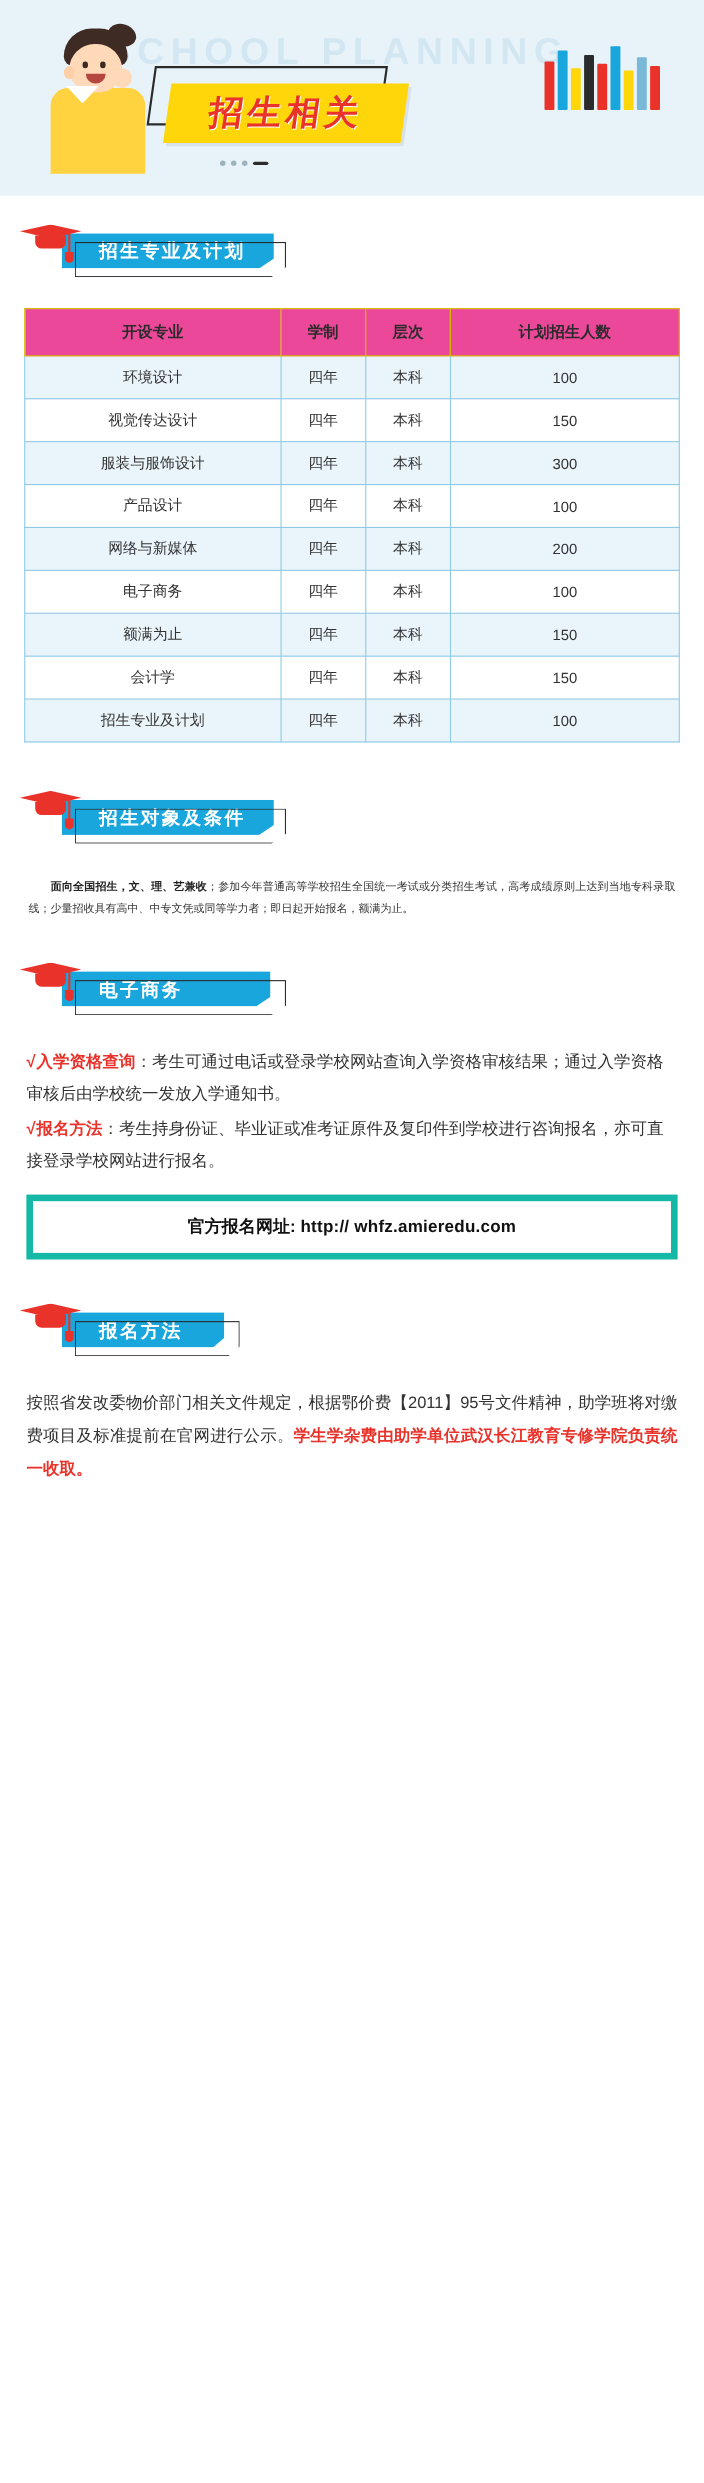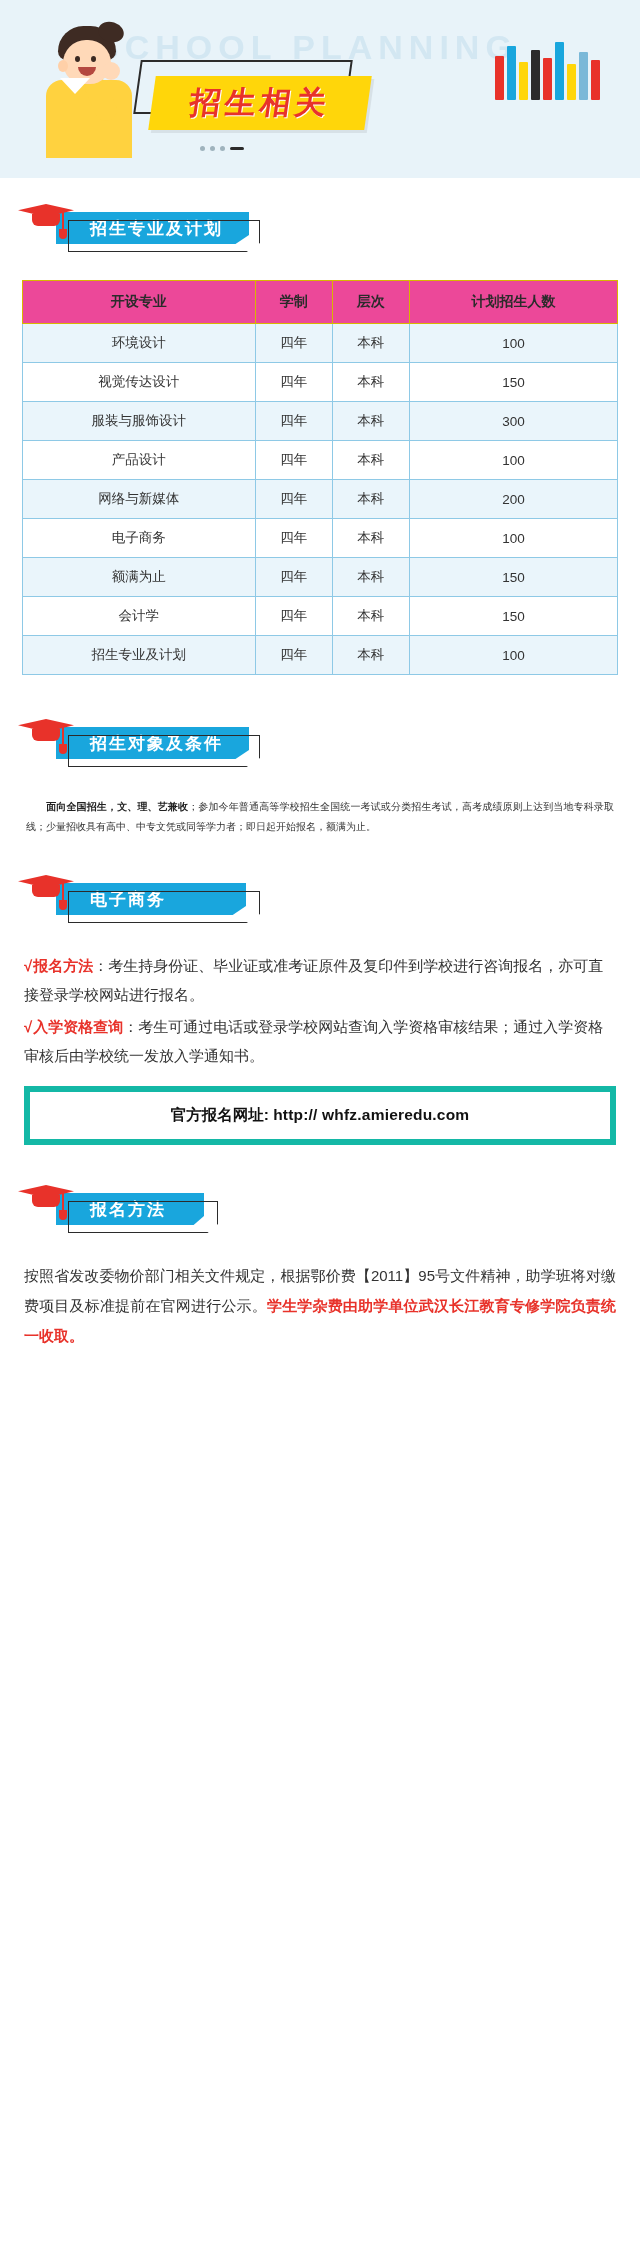--- a/index.html
+++ b/index.html
@@ -336,24 +336,24 @@
     <div class="head-bar">电子商务</div>
     <div class="cap">
       <div class="board"></div>
         <div class="base"></div>
         <div class="tassel"></div>
     </div>
   </div>
 
   <div class="notice">
     <p>
-      <span class="check">√</span><span class="lbl-red">报名方法</span><span>：</span><span>考生持身份证、毕业证或准考证原件及复印件到学校进行咨询报名，亦可直接登录学校网站进行报名。</span>
+      <span class="check">√</span><span class="lbl-red">入学资格查询</span><span>：</span><span>考生可通过电话或登录学校网站查询入学资格审核结果；通过入学资格审核后由学校统一发放入学通知书。</span>
     </p>
     <p>
-      <span class="check">√</span><span class="lbl-red">入学资格查询</span><span>：</span><span>考生可通过电话或登录学校网站查询入学资格审核结果；通过入学资格审核后由学校统一发放入学通知书。</span>
+      <span class="check">√</span><span class="lbl-red">报名方法</span><span>：</span><span>考生持身份证、毕业证或准考证原件及复印件到学校进行咨询报名，亦可直接登录学校网站进行报名。</span>
     </p>
   </div>
 
   <div class="url-box">
     <span>官方报名网址:</span>
     <span class="u">http:// whfz.amieredu.com</span>
   </div>
 
   <div class="sect-head" style="margin-top:48px;">
     <div class="head-bar-outline" style="width:150px;"></div>

